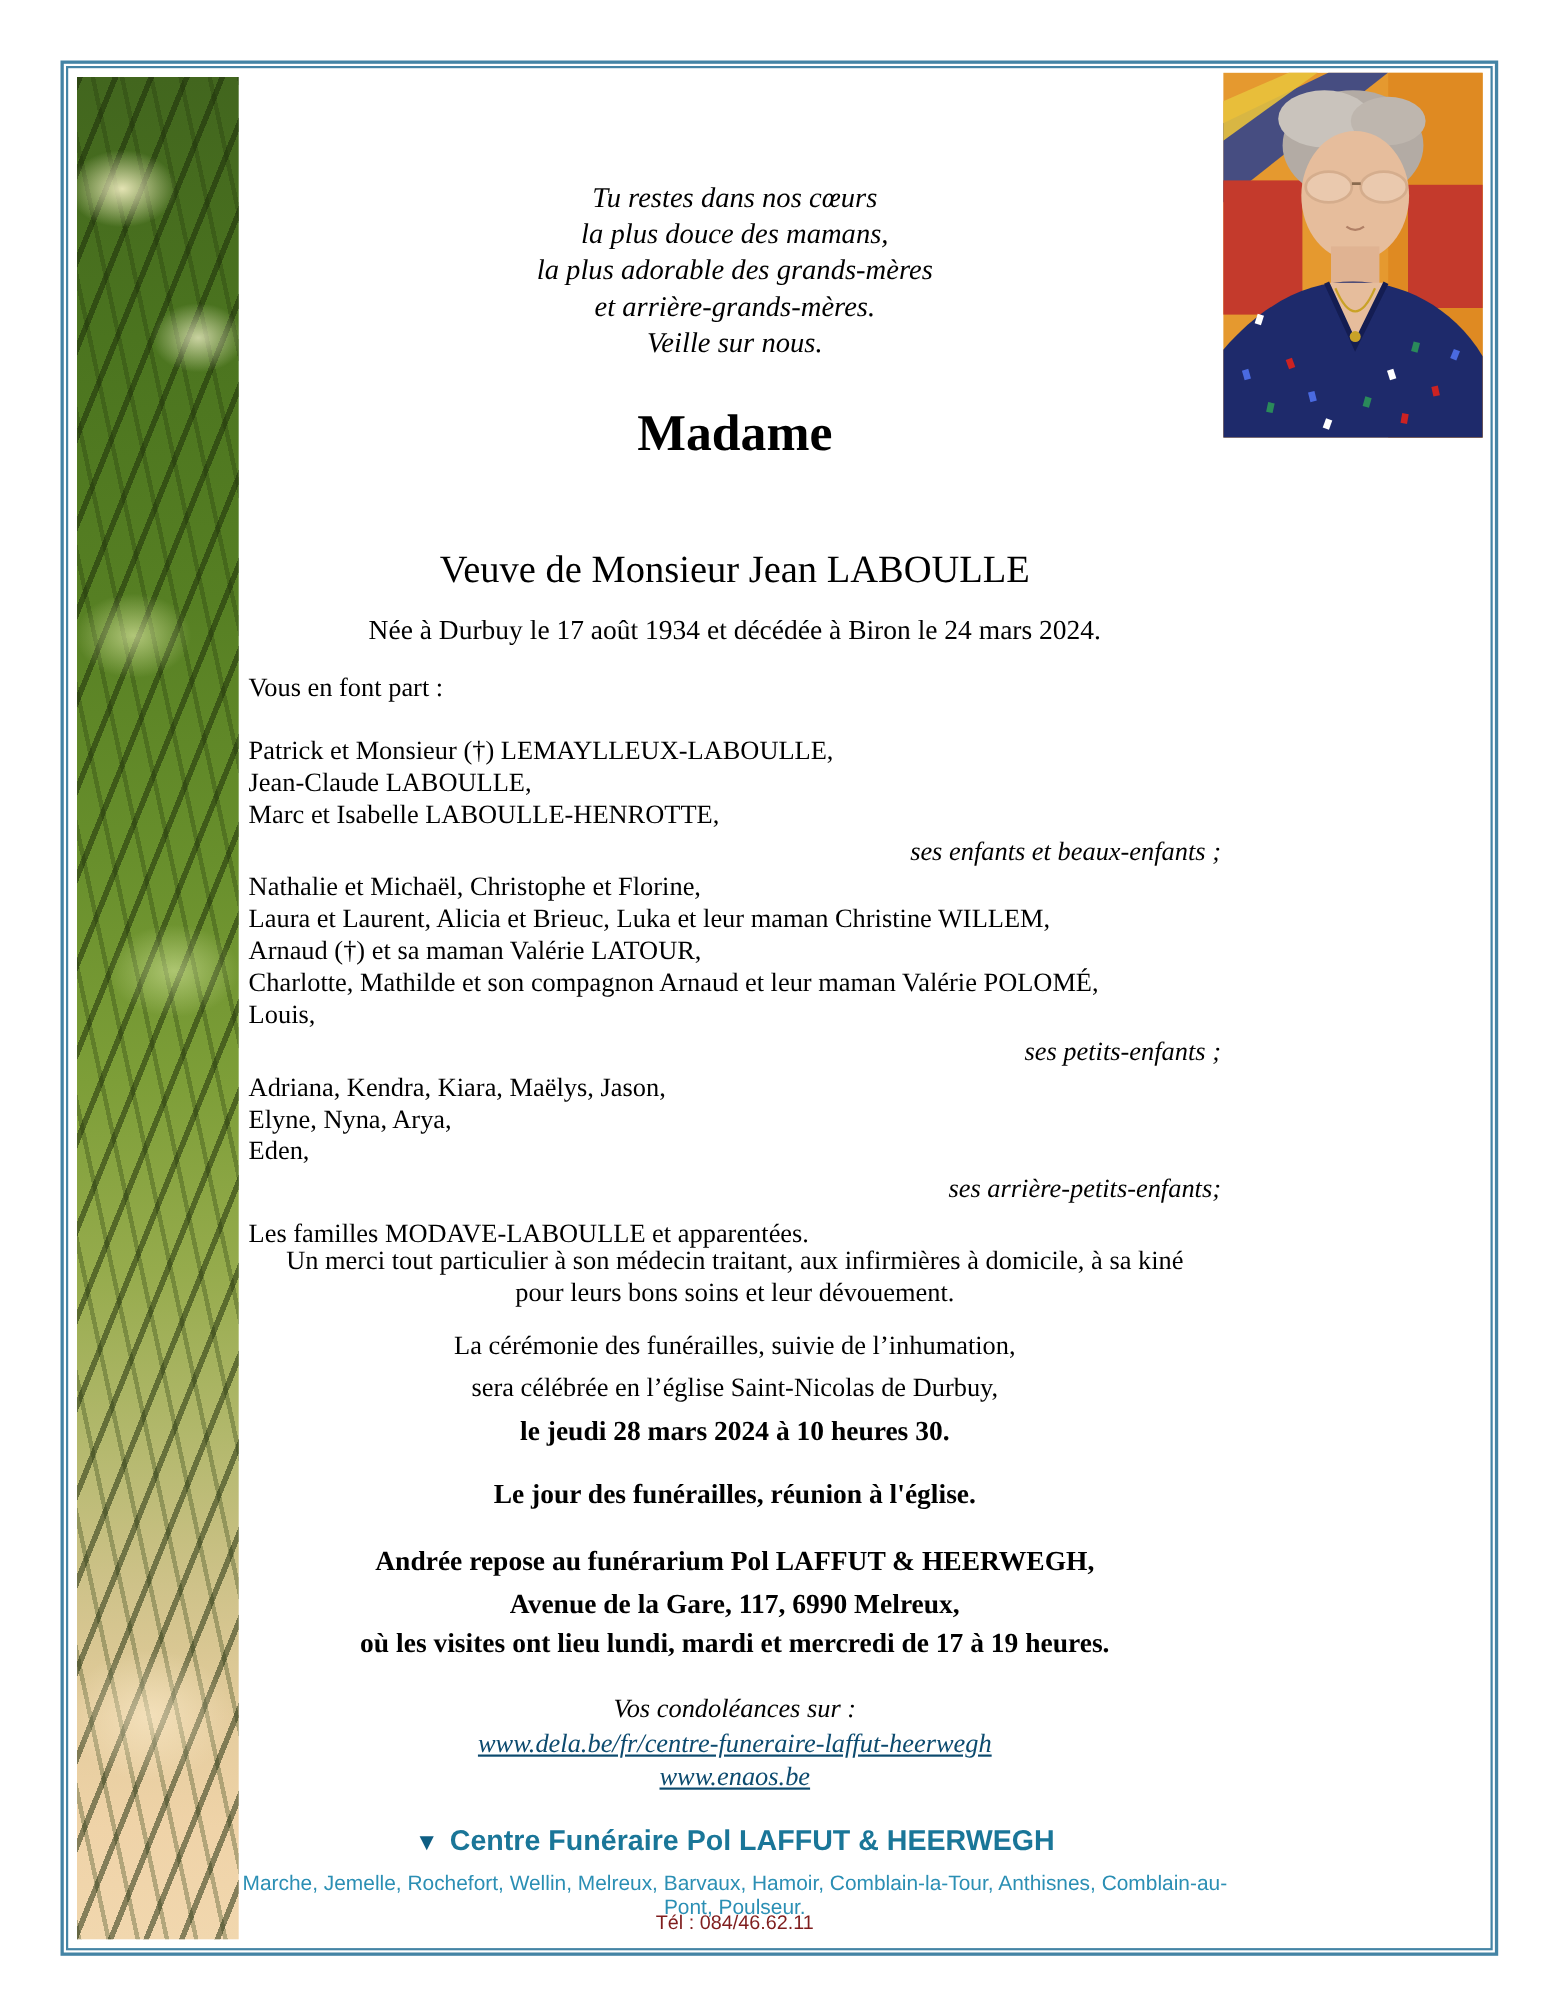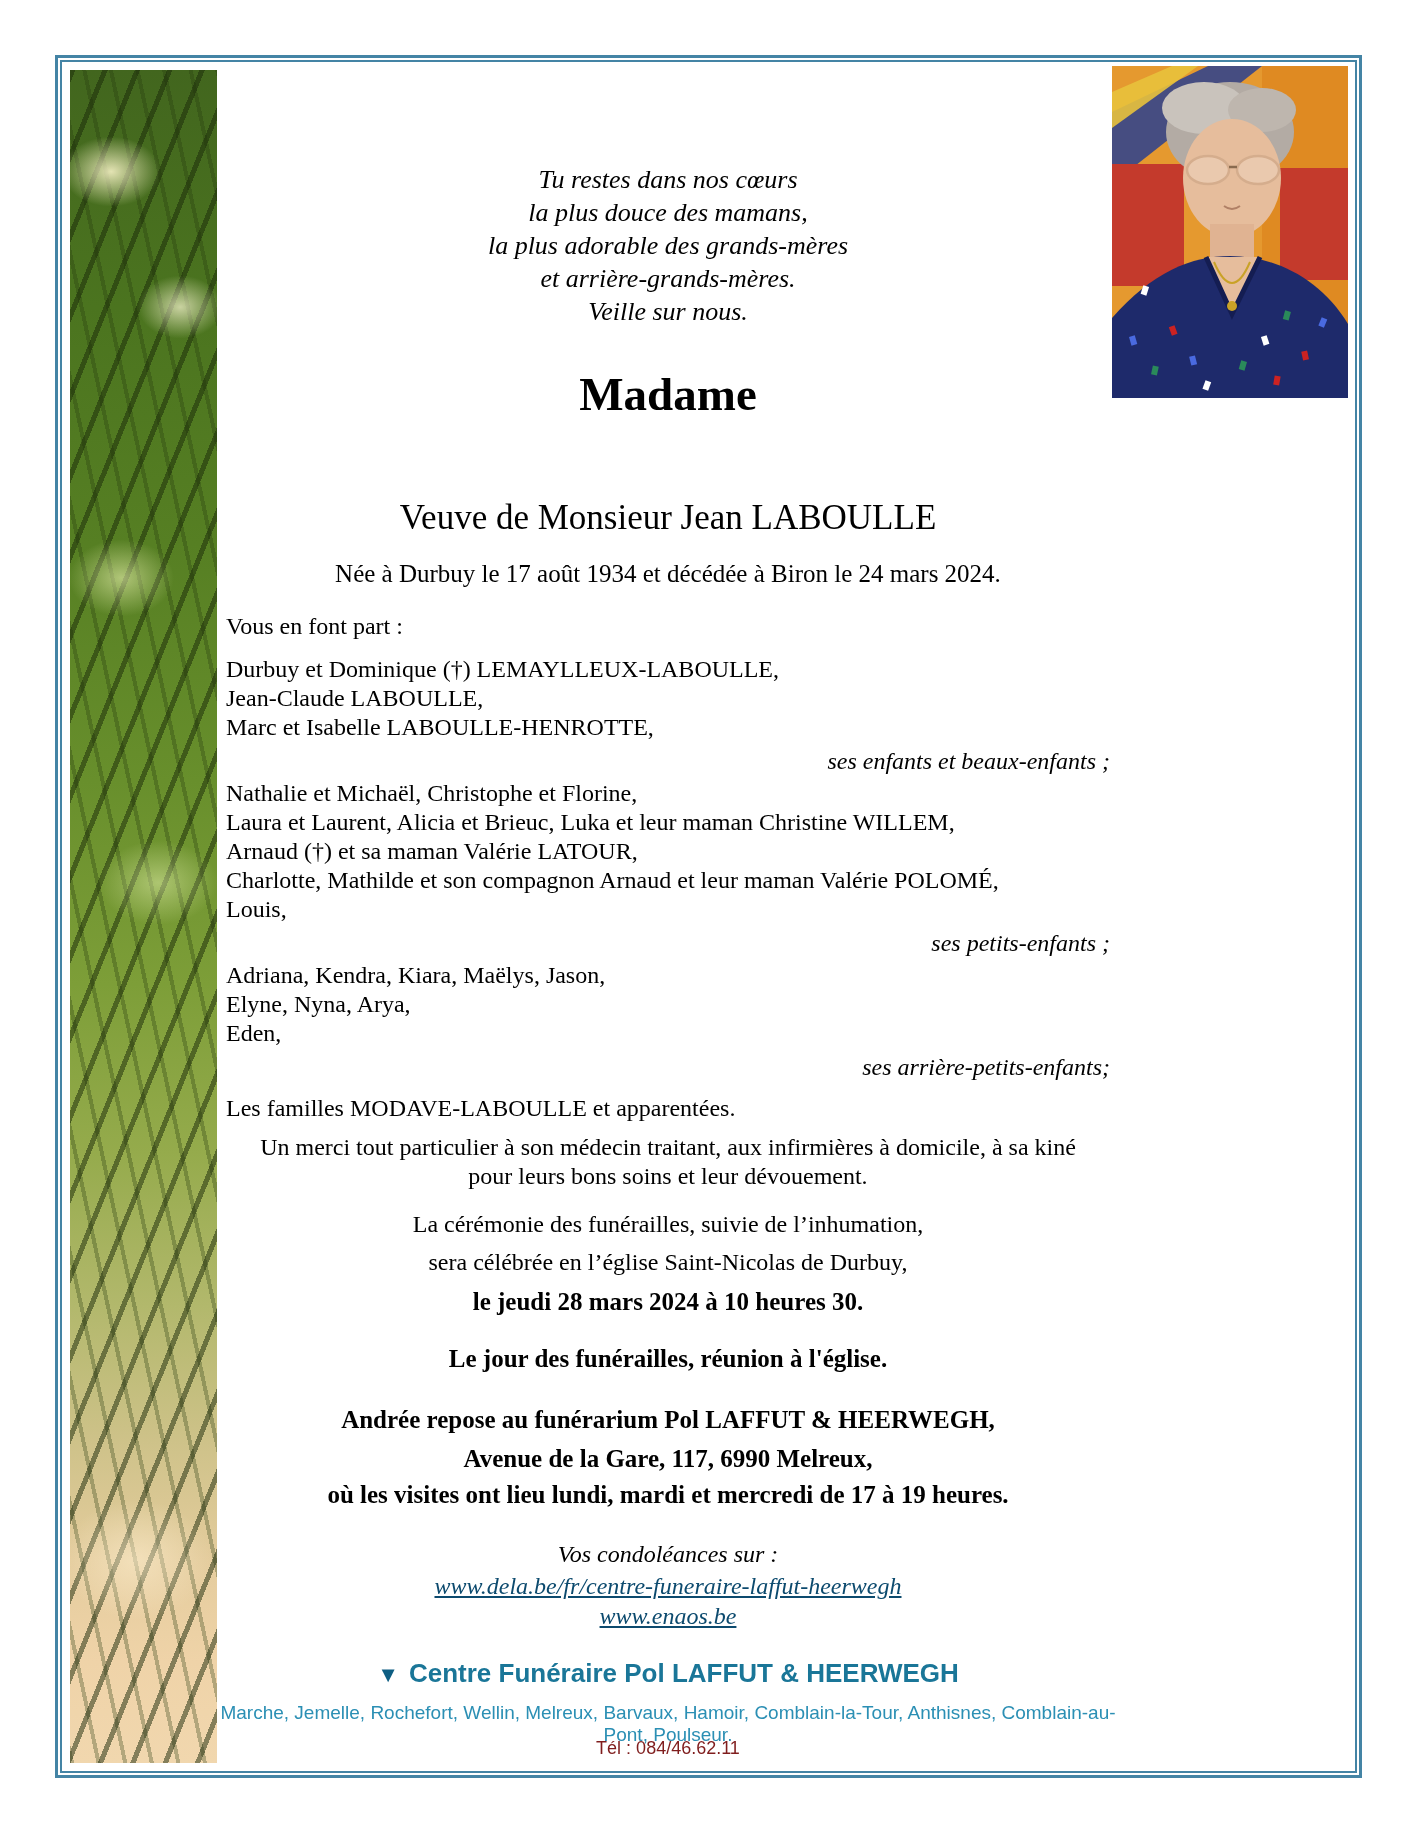--- a/index.html
+++ b/index.html
@@ -32,21 +32,21 @@
 
   
   .cblock{position:absolute;left:210px;width:916px;text-align:center;}
   .poem{top:163px;font-style:italic;font-size:26px;line-height:33px;}
   .t-title{top:366px;font-weight:bold;font-size:47px;line-height:57px;}
   .t-veuve{top:498px;font-size:35px;line-height:40px;text-align:center;}
   .t-birth{top:560px;font-size:25px;}
 
   .family{position:absolute;left:226px;top:612px;width:884px;
           font-size:24px;line-height:29px;text-align:left;}
-  .family .intro{margin-bottom:14px;}
+  .family .intro{margin-bottom:28px;}
   .family .rel-label{text-align:right;font-style:italic;margin:5px 0 3px 0;}
   .family .families-line{margin-top:12px;}
 
   .thanks{top:1133px;font-size:24px;line-height:29px;}
   .cer1{top:1211px;font-size:24px;}
   .cer2{top:1249px;font-size:24px;}
   .cer3{top:1288px;font-size:25px;font-weight:bold;}
   .cer4{top:1345px;font-size:25px;font-weight:bold;}
   .rep1{top:1406px;font-size:25px;font-weight:bold;}
   .rep2{top:1445px;font-size:25px;font-weight:bold;}
@@ -125,21 +125,21 @@
 
   <div class="cblock t-title">
     <div>Madame</div>
   </div>
 
   <div class="cblock t-veuve">Veuve de Monsieur Jean LABOULLE</div>
   <div class="cblock t-birth">Née à Durbuy le 17 août 1934 et décédée à Biron le 24 mars 2024.</div>
 
   <div class="family">
     <div class="intro">Vous en font part :</div>
-    <div>Durbuy et Dominique (†) LEMAYLLEUX-LABOULLE,</div>
+    <div>Patrick et Monsieur (†) LEMAYLLEUX-LABOULLE,</div>
     <div>Jean-Claude LABOULLE,</div>
     <div>Marc et Isabelle LABOULLE-HENROTTE,</div>
     <div class="rel-label">ses enfants et beaux-enfants ;</div>
     <div>Nathalie et Michaël, Christophe et Florine,</div>
     <div>Laura et Laurent, Alicia et Brieuc, Luka et leur maman Christine WILLEM,</div>
     <div>Arnaud (†) et sa maman Valérie LATOUR,</div>
     <div>Charlotte, Mathilde et son compagnon Arnaud et leur maman Valérie POLOMÉ,</div>
     <div>Louis,</div>
     <div class="rel-label">ses petits-enfants ;</div>
     <div>Adriana, Kendra, Kiara, Maëlys, Jason,</div>

